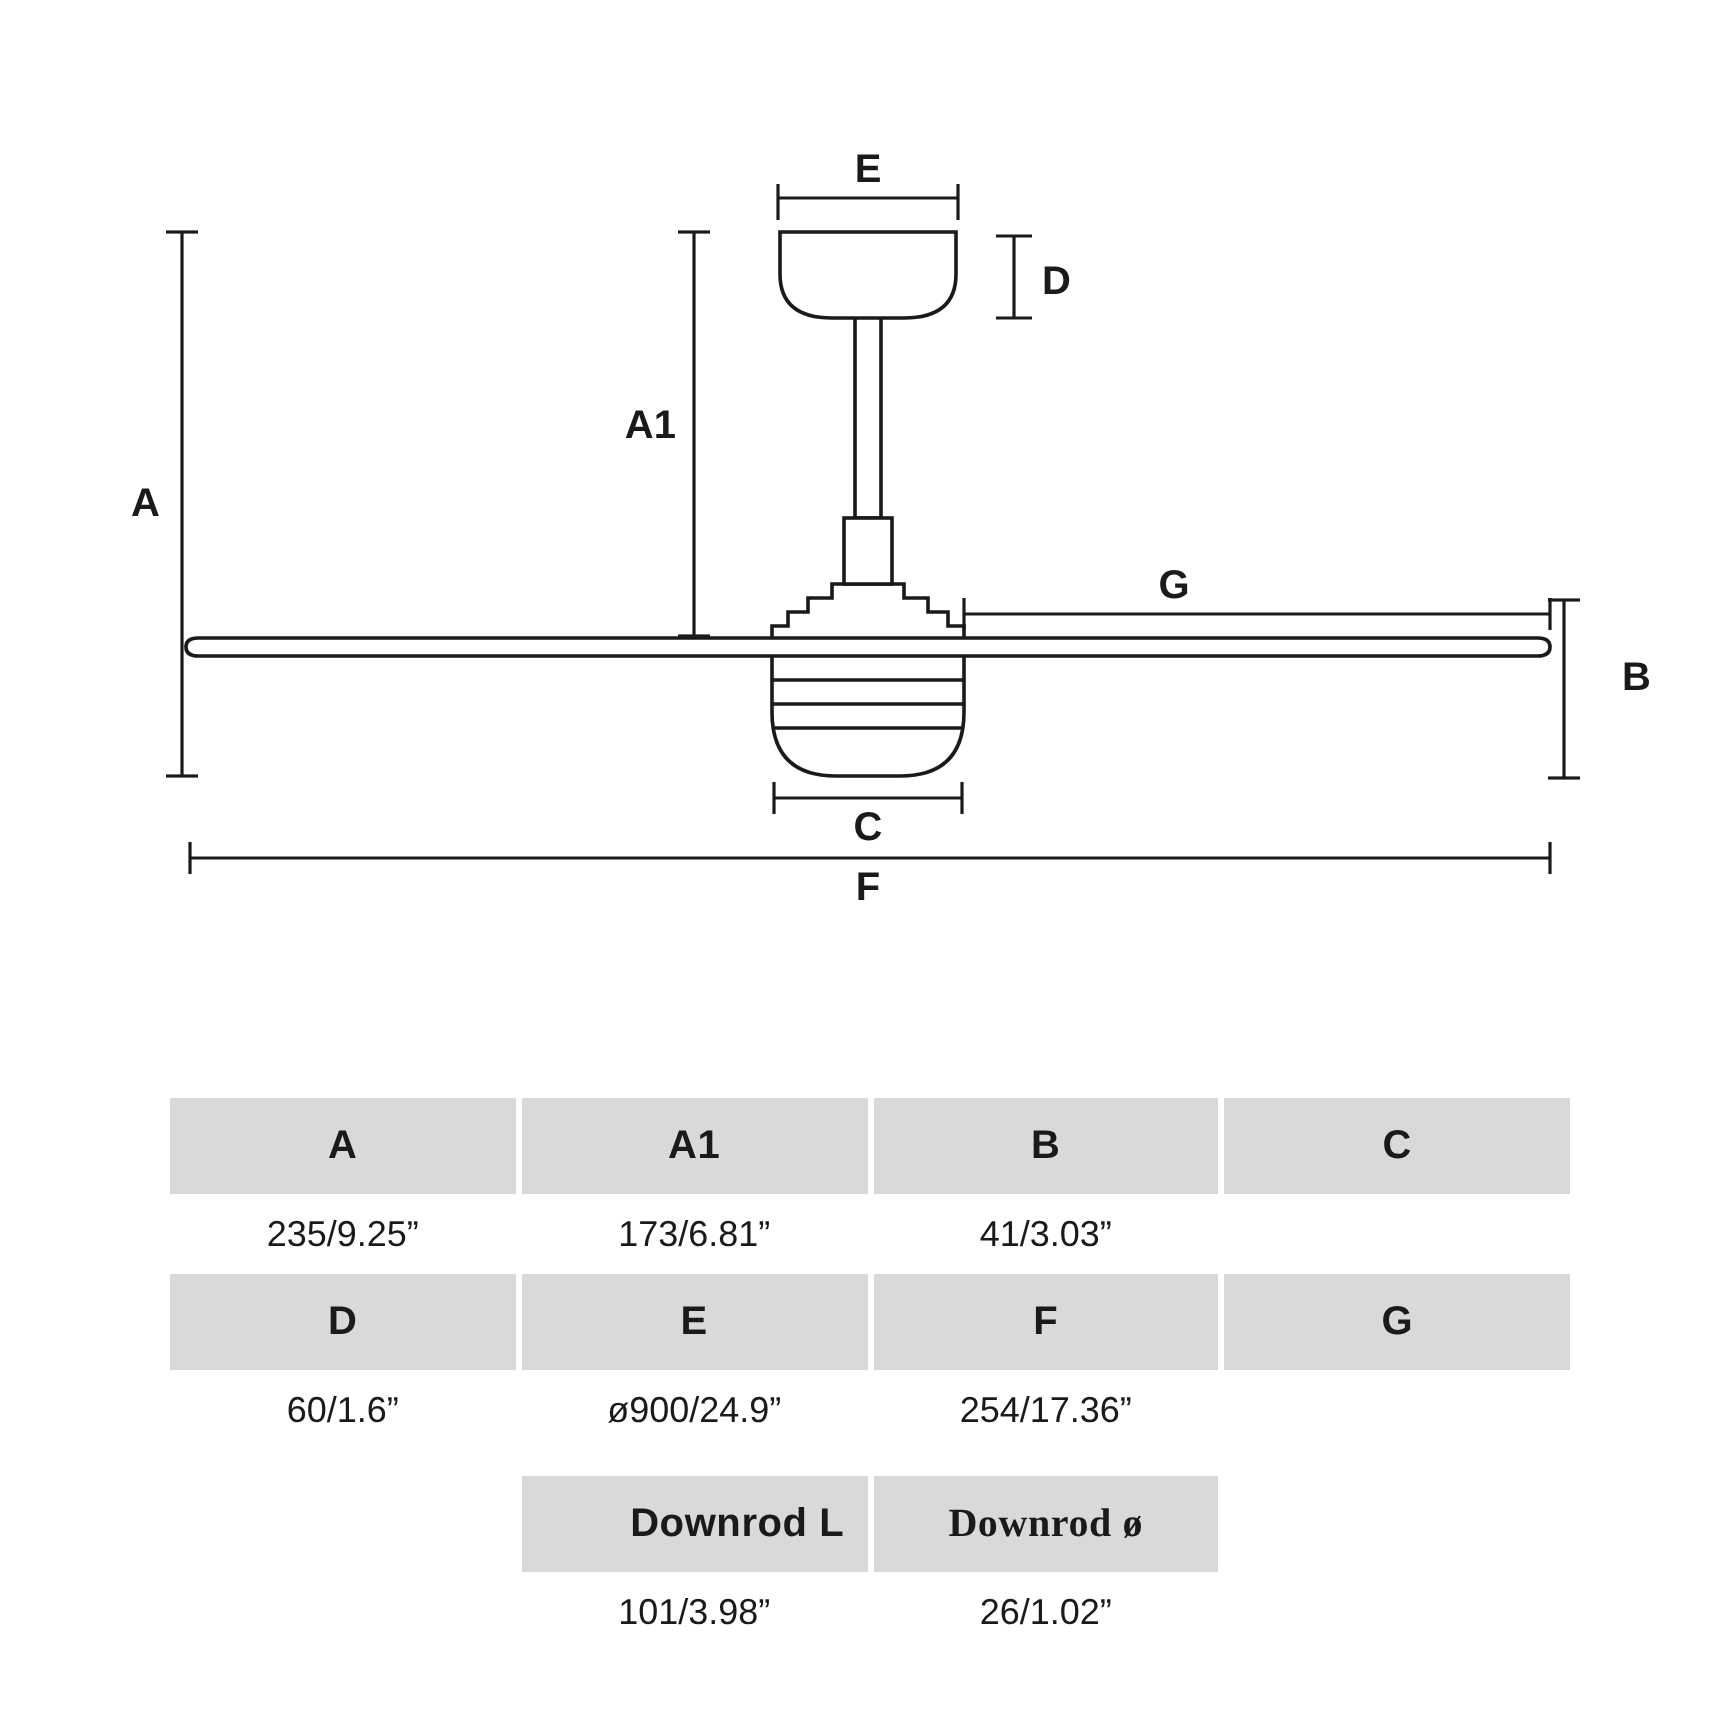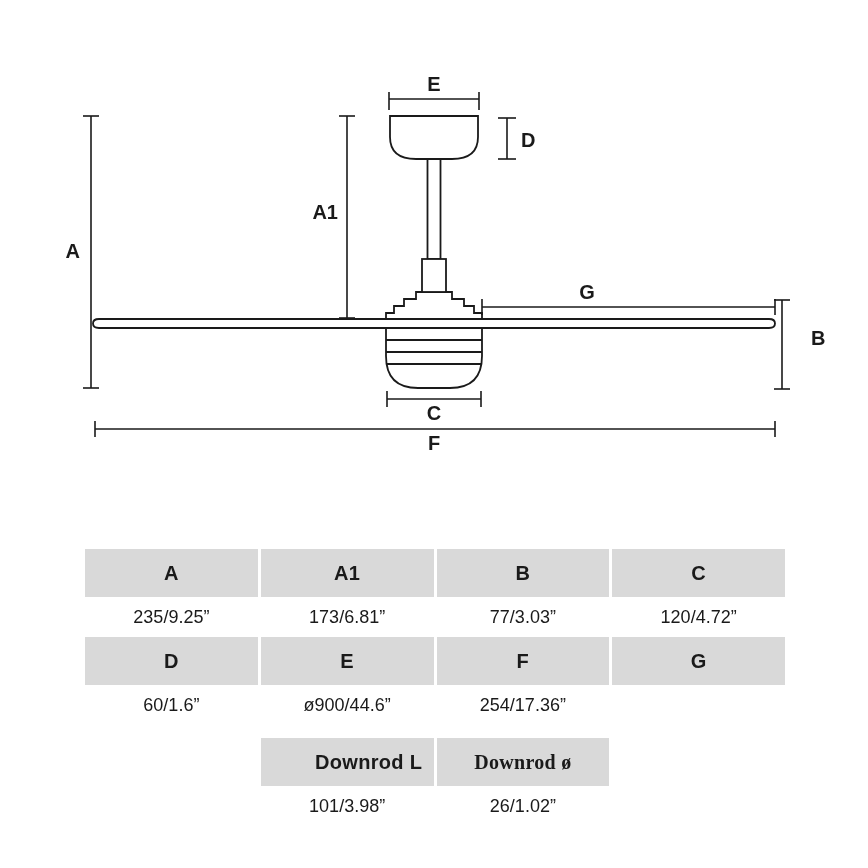--- a/index.html
+++ b/index.html
@@ -108,31 +108,30 @@
 
   <div class="table-wrap">
 
     <div class="tgrid group1">
       <div class="hcell">A</div>
       <div class="hcell">A1</div>
       <div class="hcell">B</div>
       <div class="hcell">C</div>
       <div class="vcell">235/9.25”</div>
       <div class="vcell">173/6.81”</div>
-      <div class="vcell">77/3.03”</div>
-      <div class="vcell">120/4.72”</div>
+      <div class="vcell">41/3.03”</div>
     </div>
 
     <div class="tgrid group2">
       <div class="hcell">D</div>
       <div class="hcell">E</div>
       <div class="hcell">F</div>
       <div class="hcell">G</div>
       <div class="vcell">60/1.6”</div>
-      <div class="vcell">ø900/44.6”</div>
+      <div class="vcell">ø900/24.9”</div>
       <div class="vcell">254/17.36”</div>
     </div>
 
     <div class="tgrid group3">
       <div class="hcell col2">Downrod L</div>
       <div class="hcell col3">Downrod ø</div>
       <div class="vcell vcol2">101/3.98”</div>
       <div class="vcell vcol3">26/1.02”</div>
     </div>
 

